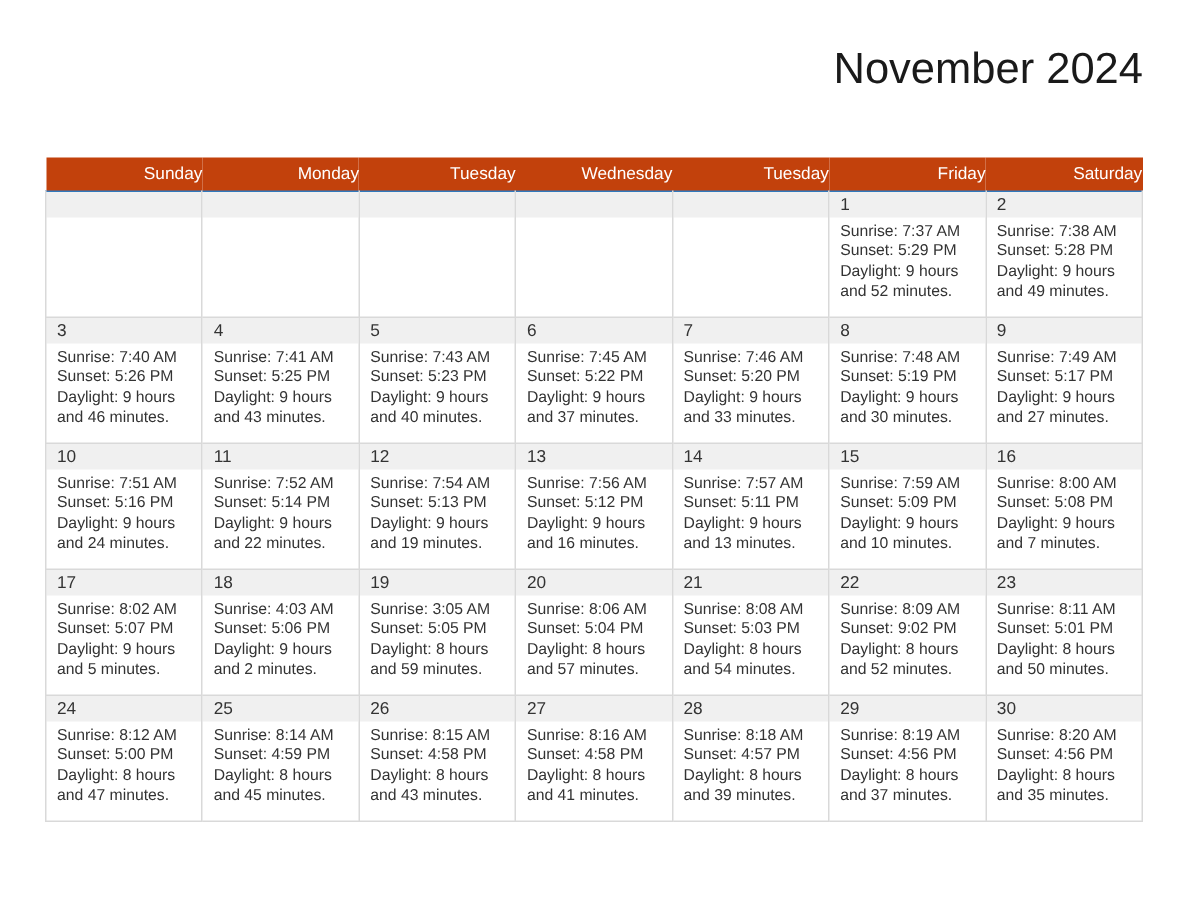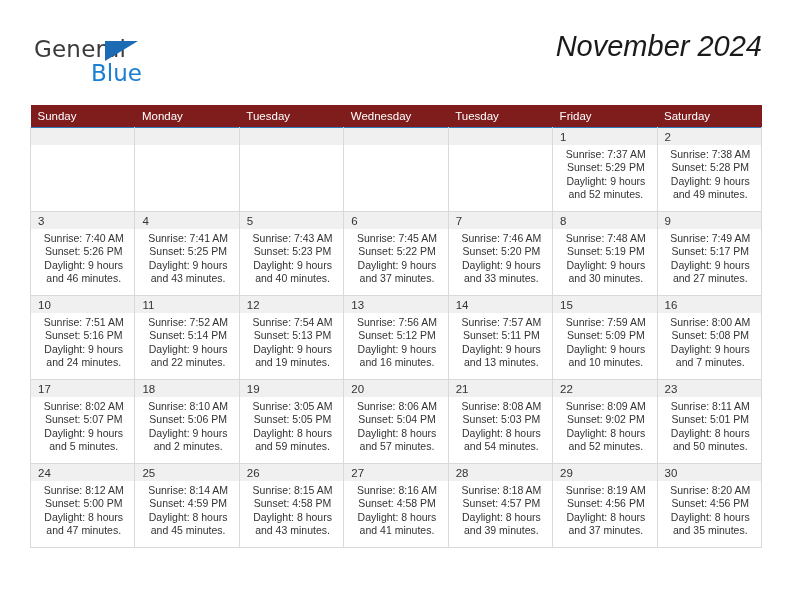--- a/index.html
+++ b/index.html
@@ -65,21 +65,20 @@
     color: #1b7fd4;
     font-family: "DejaVu Sans", sans-serif;
     font-weight: 400;
     line-height: 26px;
   }
   .title-block {
     position: absolute;
     right: 0px;
     top: 0px;
     text-align: left;
-    font-style: italic;
   }
   .cal-title {
     font-size: 29px;
     font-weight: 400;
     color: #1a1a1a;
     line-height: 36px;
     white-space: nowrap;
   }
   .cal-subtitle {
     font-size: 14px;
@@ -93,25 +92,25 @@
   
   .calendar {
     position: absolute;
     left: 30px;
     top: 105px;
     width: 732px;
     border-collapse: collapse;
     table-layout: fixed;
   }
   .calendar th {
-    background: #7f1d1d;
+    background: #c2410c;
     color: #ffffff;
     font-size: 11.5px;
     font-weight: 400;
-    text-align: left;
+    text-align: right;
     padding: 5px 0 5px 7px;
     height: 11px;
     border: none;
   }
   .calendar td {
     width: 104.57px;
     height: 83px;
     vertical-align: top;
     padding: 0;
     border: 1px solid #d9d9d9;
@@ -128,41 +127,35 @@
     box-sizing: border-box;
     font-size: 11.5px;
     color: #333333;
     line-height: 15px;
   }
   .cell-body {
     padding: 3px 5px 0 7px;
     font-size: 10.5px;
     line-height: 13.4px;
     color: #333333;
-    text-align: center;
   }
   .cell-body div {
     white-space: nowrap;
   }
   td.empty .daynum-band {
     background: #f0f0f0;
   }
 </style>
 </head>
 <body>
 
 <div class="page">
 
   <div class="header">
 
-    <div class="logo">
-      <span class="logo-general">General</span>
-      <span class="logo-triangle"></span>
-      <span class="logo-blue">Blue</span>
-    </div>
 
     <div class="title-block">
       <div class="cal-title">November 2024</div>
     </div>
 
   </div>
 
   <table class="calendar">
     <thead>
       <tr id="weekday-row">
@@ -347,21 +340,21 @@
             <div class="cell-body">
               <div>Sunrise: 8:02 AM</div>
               <div>Sunset: 5:07 PM</div>
               <div>Daylight: 9 hours</div>
               <div>and 5 minutes.</div>
             </div>
           </td>
           <td class="">
             <div class="daynum-band">18</div>
             <div class="cell-body">
-              <div>Sunrise: 8:10 AM</div>
+              <div>Sunrise: 4:03 AM</div>
               <div>Sunset: 5:06 PM</div>
               <div>Daylight: 9 hours</div>
               <div>and 2 minutes.</div>
             </div>
           </td>
           <td class="">
             <div class="daynum-band">19</div>
             <div class="cell-body">
               <div>Sunrise: 3:05 AM</div>
               <div>Sunset: 5:05 PM</div>

